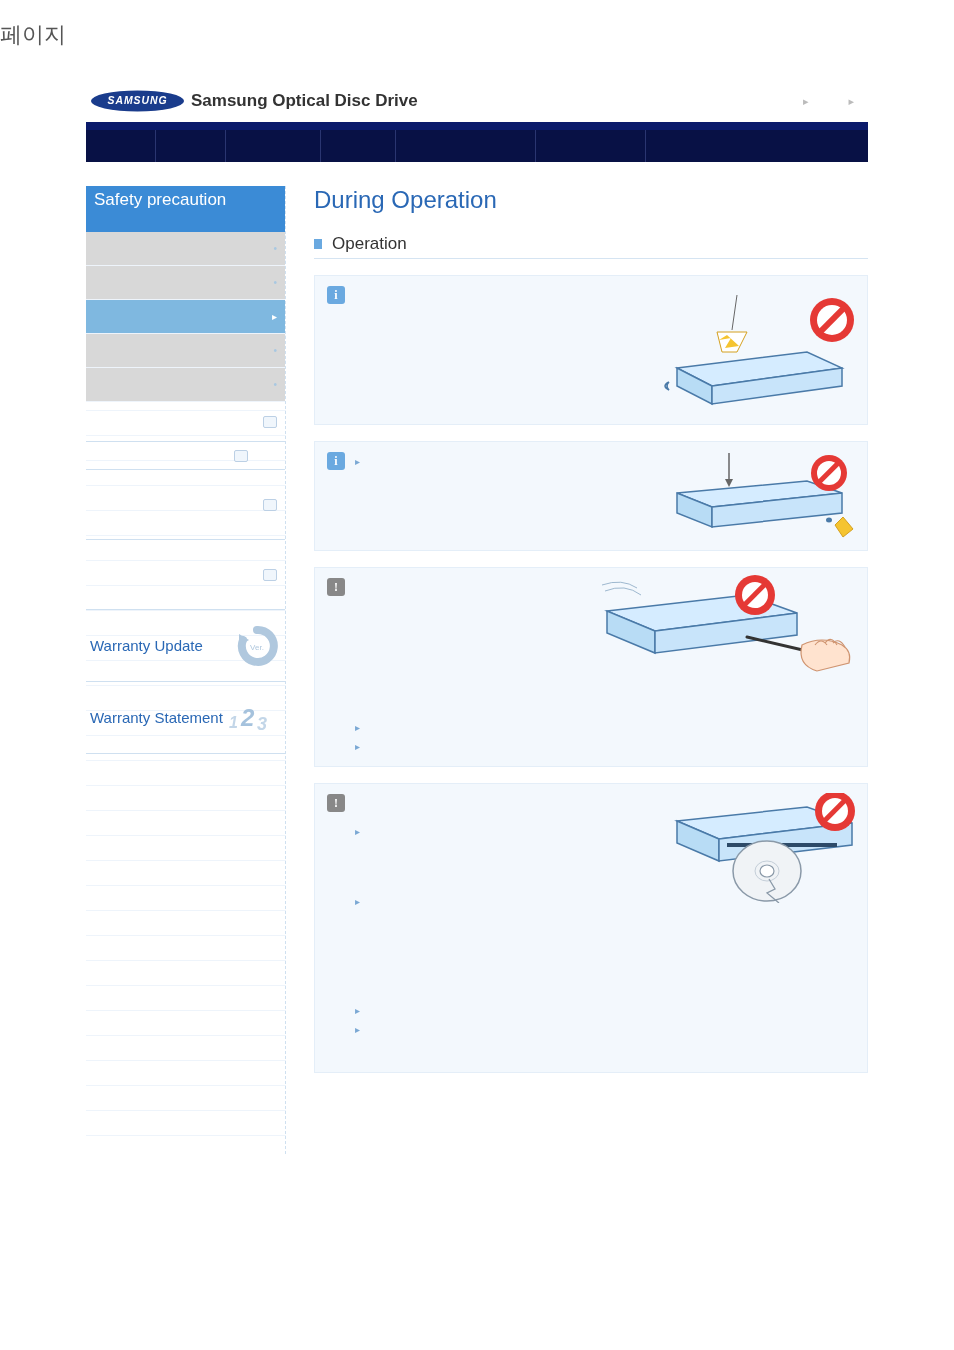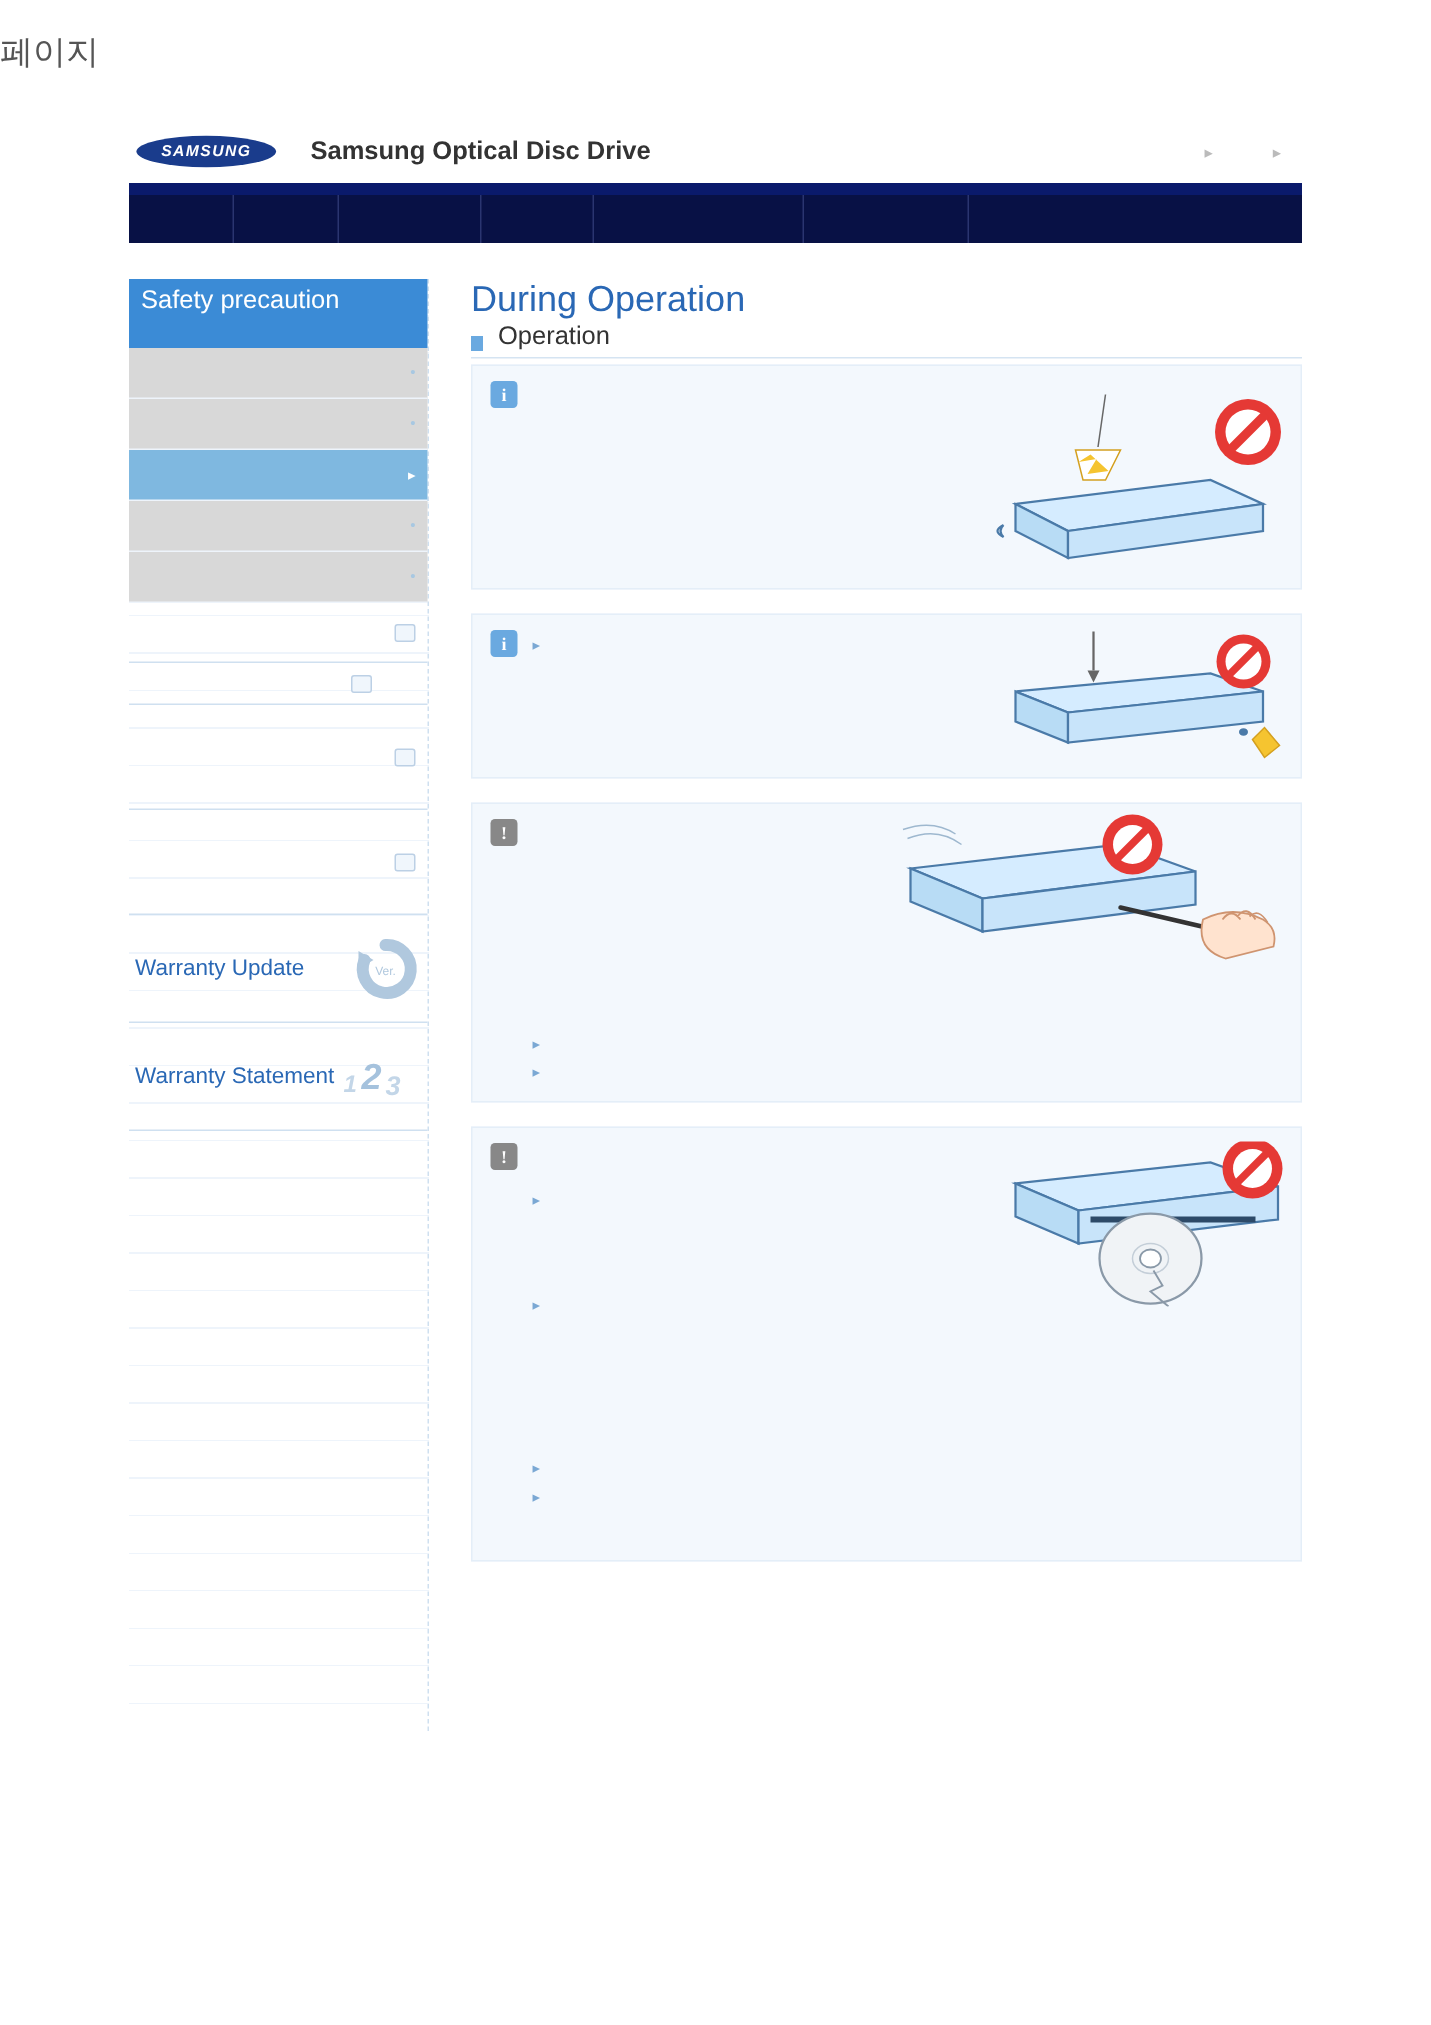--- a/index.html
+++ b/index.html
@@ -12,21 +12,20 @@
   .top-label {
     text-align: left;
     padding: 20px 120px 0 0;
     font-size: 22px;
     color: #555;
   }
   .header {
     display: flex;
     align-items: center;
     padding: 40px 0 10px 90px;
-    gap: 16px;
   }
   .logo {
     width: 95px;
     height: 22px;
     margin-right: 6px;
   }
   .brand-name {
     font-size: 17px;
     color: #333;
     font-weight: 700;
@@ -155,27 +154,28 @@
 
   
   .main {
     flex: 1;
     padding-left: 28px;
   }
   .page-title {
     color: #2a68b5;
     font-size: 24px;
     font-weight: 400;
+    margin-bottom: 20px;
   }
   .section-head {
     display: flex;
-    align-items: flex-end;
+    align-items: center;
     border-bottom: 1px solid #d5e4f2;
     padding-bottom: 4px;
-    margin-bottom: 4px;
+    margin-bottom: 16px;
   }
   .section-head .bullet {
     width: 8px;
     height: 10px;
     background: #6aa9e0;
     margin-right: 10px;
   }
   .section-head span {
     font-size: 17px;
     color: #333;

